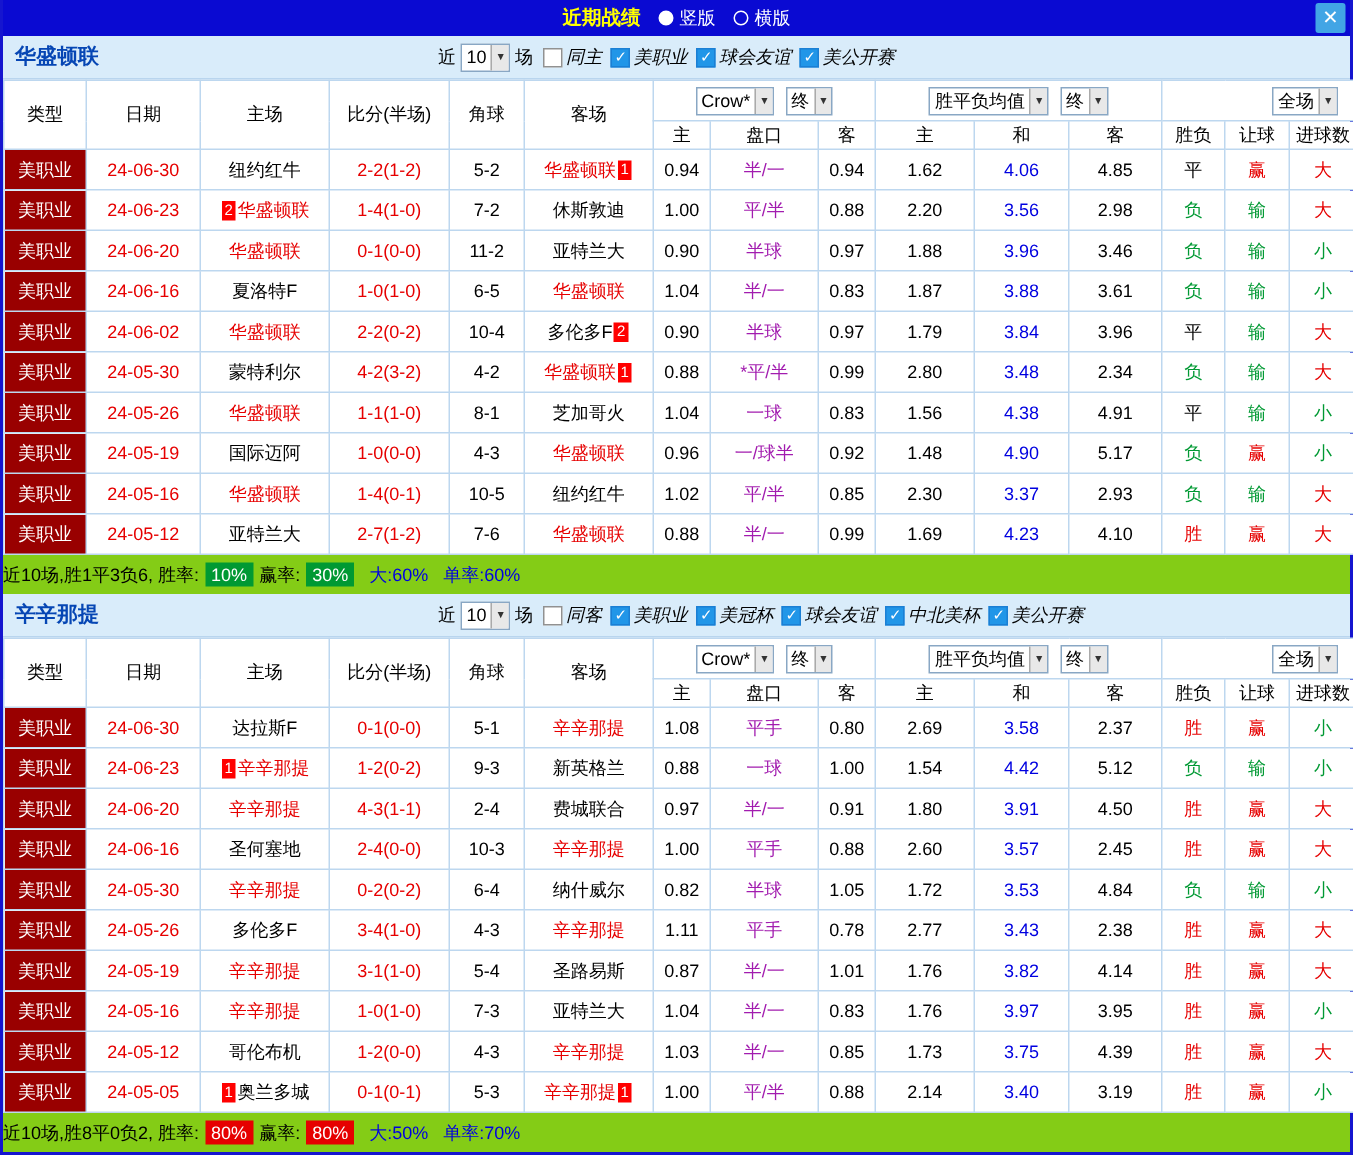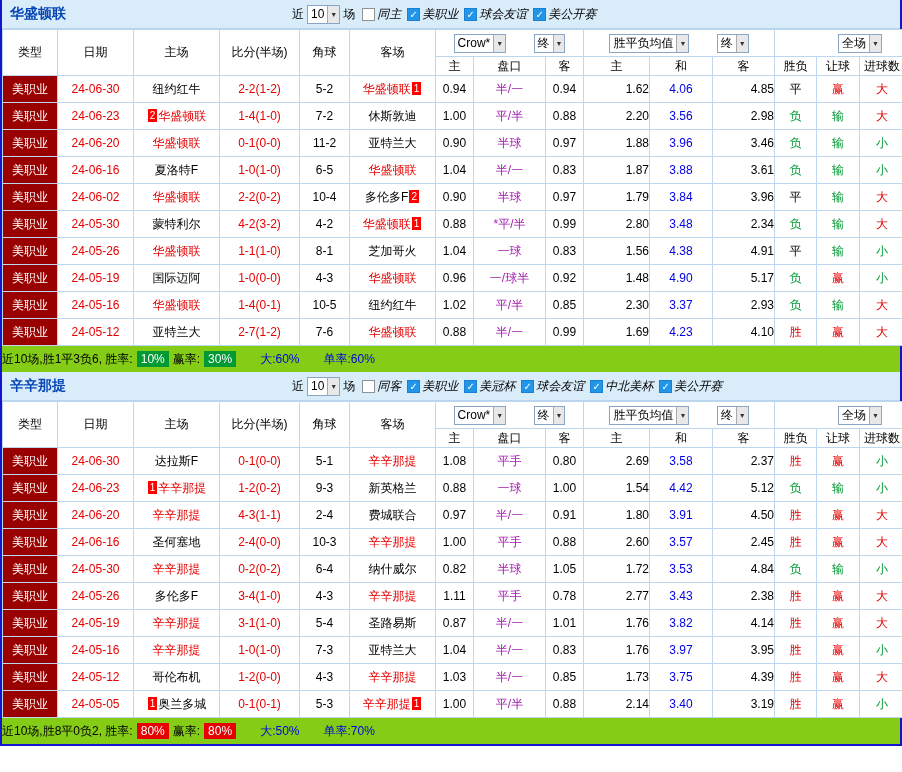--- a/index.html
+++ b/index.html
@@ -52,51 +52,63 @@
   .checkbox.checked { background:#2196e8; border-color:#1b7fd4; }
 
   
   table.grid { width:100%; border-collapse:collapse; table-layout:fixed; text-align:center; }
   .grid th, .grid td {
     border:1px solid #bdd7ef; padding:0; height:27px; font-weight:normal;
     overflow:hidden; white-space:nowrap; font-size:12px; background:#fff;
   }
   thead .hrow1 th { height:27px; }
   thead .hrow2 th { height:19px; }
-  .sel-th .select { vertical-align:middle; margin:0 12px; }
+  .sel-th .select { vertical-align:middle; margin:0 2px; }
   .sel-th.right { text-align:right; padding-right:10px; }
 
   td.type-cell { background:#990000; color:#fff; }
   td.date-cell { color:#e60000; }
   td.score-cell { color:#e60000; }
   td.corner-cell { color:#000; }
   td.line-cell { color:#a21caf; }
   td.eu-mid { color:#0000e0; }
-  td.eu-cell { color:#000;text-align:right; }
+  td.eu-cell { color:#000; }
   .t-red { color:#e60000; }
   .t-green { color:#009933; }
   .t-black { color:#000; }
   .team { white-space:nowrap; }
   .num-badge {
     background:#ff0000; color:#fff; font-size:10px; line-height:13px;
     display:inline-block; padding:0 2px; margin:0 1px; vertical-align:1px;
   }
 
   
   .section-footer {
     height:26px; display:flex; align-items:center; gap:4px; background:#84cc16;
   }
   .rate-badge { color:#fff; padding:1px 4px; }
-  .blue-stat { color:#0000e0; margin-left:20px; }
+  .blue-stat { color:#0000e0; margin-left:6px; }
 </style>
 </head>
 <body>
 
 <div class="window">
 
+  <div class="titlebar">
+    <span class="title">近期战绩</span>
+    <span class="radio-opt">
+      <span class="radio sel"></span>
+      <span>竖版</span>
+    </span>
+    <span class="radio-opt">
+      <span class="radio"></span>
+      <span>横版</span>
+    </span>
+    <span class="close-btn">✕</span>
+  </div>
 
   <section>
     <div class="section-bar">
       <span class="team-title">华盛顿联</span>
       <div class="filters">
         <span>近</span>
         <span class="select">
           <span class="sel-text">10</span>
           <span class="sel-arrow">▼</span>
         </span>

